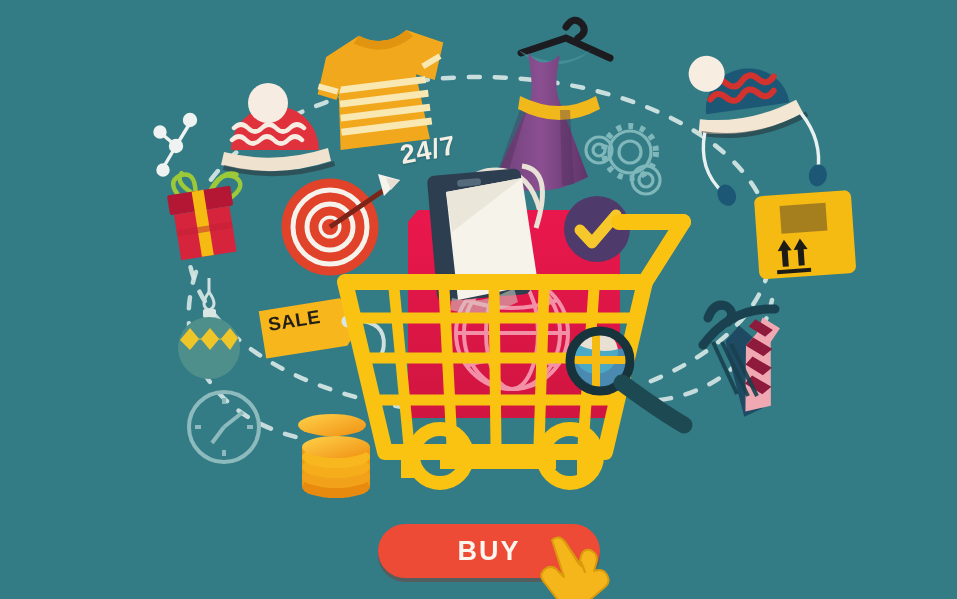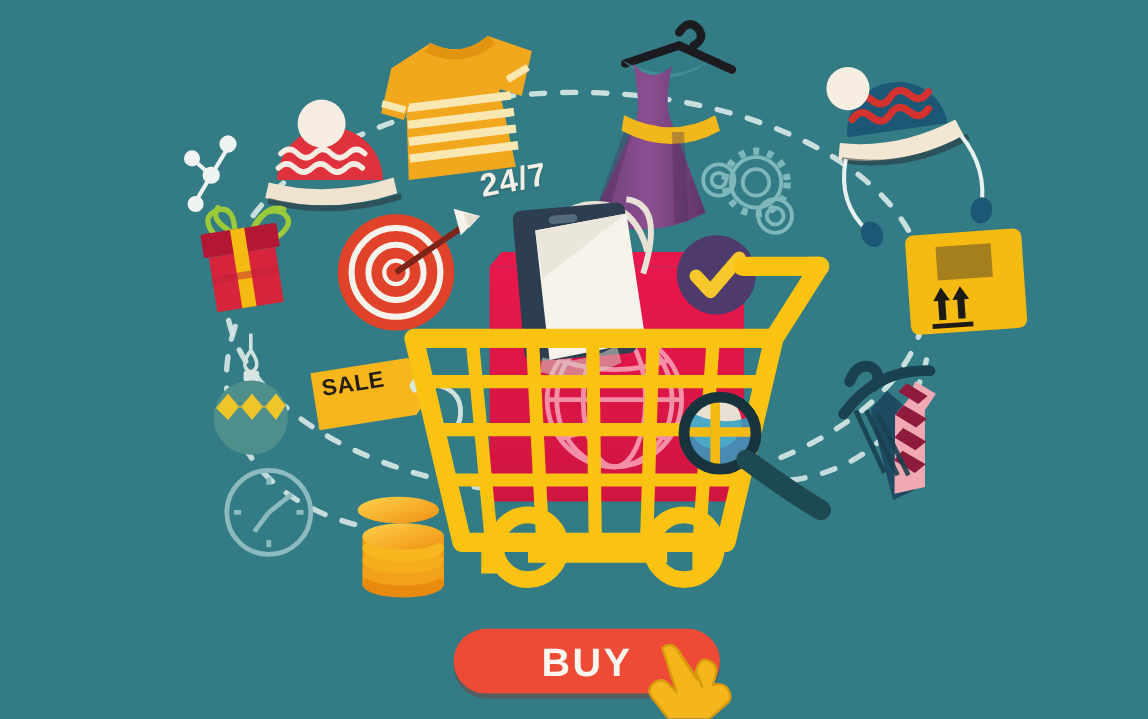--- a/index.html
+++ b/index.html
@@ -13,21 +13,21 @@
   .buy-wrap{
     position:absolute;left:378px;top:524px;width:244px;height:60px;
   }
   .buy-btn{
     position:absolute;left:0;top:0;width:222px;height:54px;
     background:#ee4b36;border-radius:30px;border:none;padding:0;
     box-shadow:0 4px 0 rgba(150,40,25,.35);
     display:flex;align-items:center;justify-content:center;cursor:pointer;
   }
   .buy-label{
-    color:#fdf6ef;font-size:33px;font-weight:700;letter-spacing:2px;
+    color:#fdf6ef;font-size:27px;font-weight:700;letter-spacing:2px;
     font-family:"Liberation Sans",sans-serif;line-height:1;
   }
   .cursor-hand{position:absolute;left:152px;top:10px;width:92px;height:72px;pointer-events:none;}
   .t247{
     position:absolute;left:400px;top:135px;
     color:#f3efe4;font-size:27px;font-weight:700;
     font-family:"Liberation Sans",sans-serif;
     transform:rotate(-11deg);letter-spacing:1px;
     text-shadow:0 1px 2px rgba(0,0,0,.2);
   }

